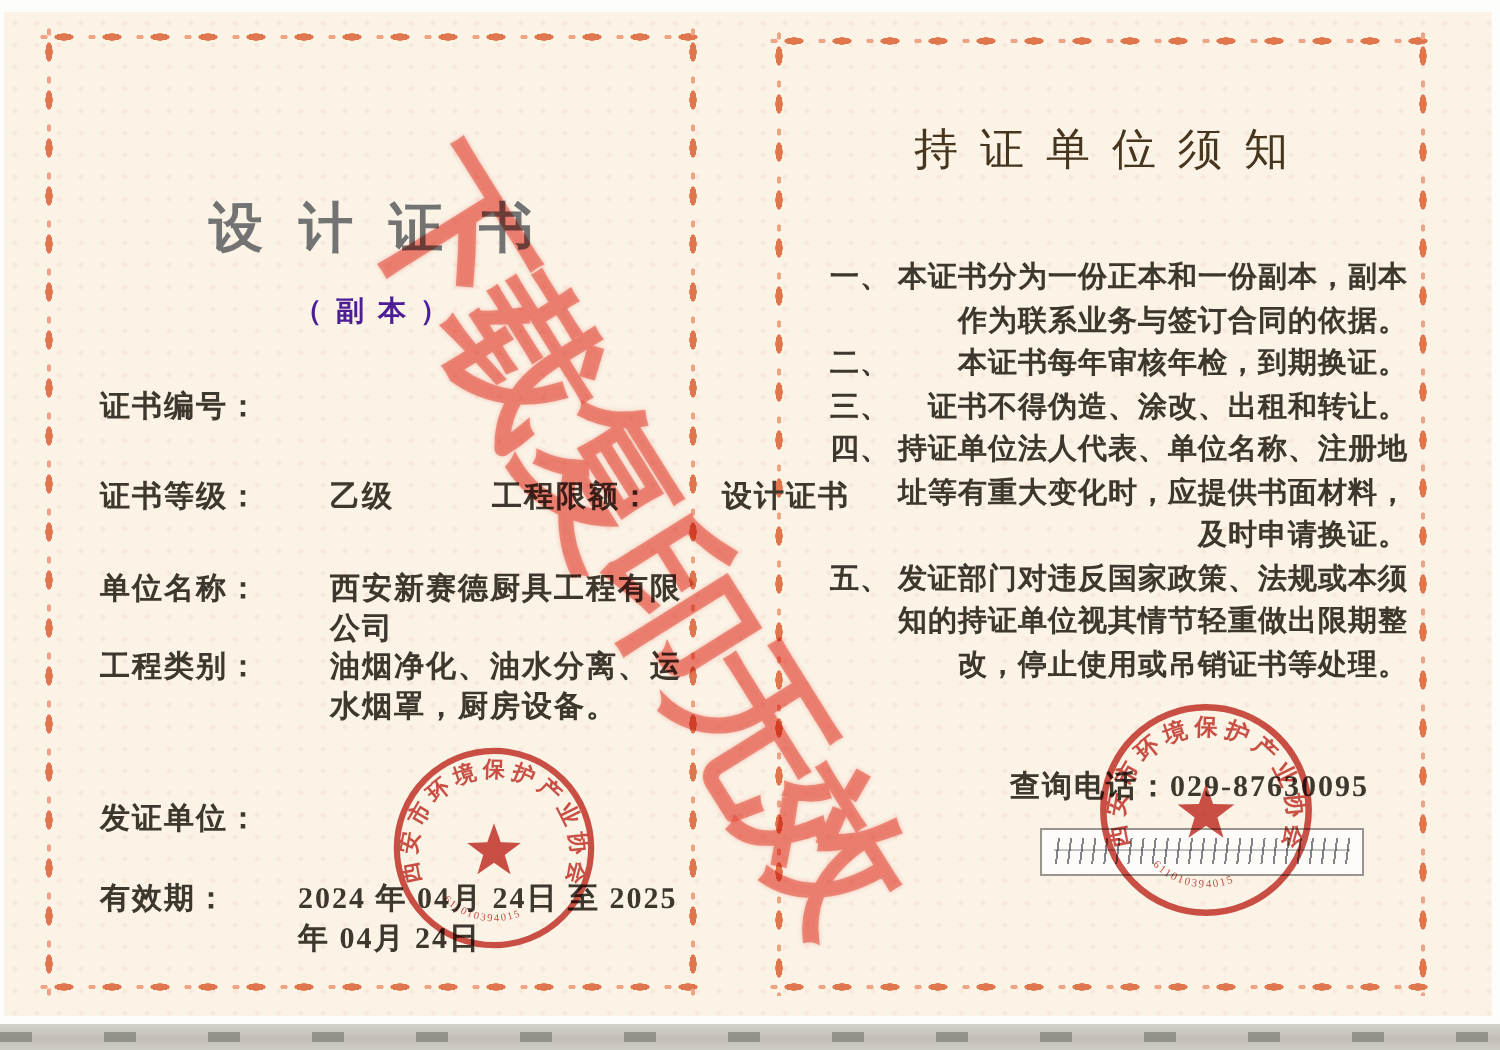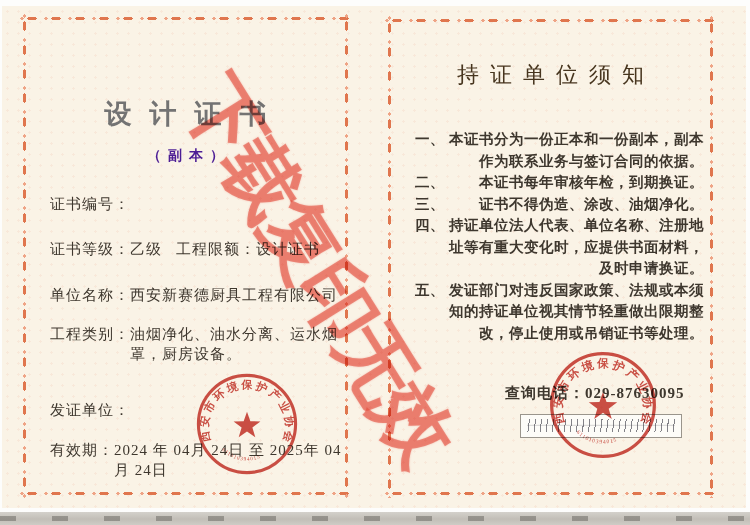--- a/index.html
+++ b/index.html
@@ -38,22 +38,22 @@
 
   .abs { position:absolute; }
 
   
   .title1 { width:100%; text-align:center; font-weight:bold; color:#4c3a22;
             font-size:20px; letter-spacing:10px; text-indent:10px; }
   .title2 { width:100%; text-align:center; font-weight:bold; color:#737373;
             font-size:27px; letter-spacing:18px; text-indent:18px; }
   .copyline { width:100%; text-align:center; font-weight:bold; color:#4c1d95;
             font-size:14px; letter-spacing:7px; text-indent:7px; }
-  .fieldline { left:30px; right:8px; color:#3e372e; font-size:15px; font-weight:normal;
-            letter-spacing:1px; line-height:20px; display:flex; }
+  .fieldline { left:30px; right:8px; color:#3e372e; font-size:15px; font-weight:bold;
+            letter-spacing:1px; line-height:20px; display:flex;gap:35px; }
   .fieldline .lbl { white-space:nowrap; }
   .fieldline .val { flex:1; }
   .pair-gap { margin-left:14px; }
 
   
   .title-r { width:100%; text-align:center; font-weight:normal; color:#47351e;
              font-size:22px; letter-spacing:11px; text-indent:11px; }
   #notice-items { left:30px; right:12px; color:#3e372e; font-size:14.5px; font-weight:bold; }
   .n-item { display:flex; line-height:21.5px; letter-spacing:0.5px; }
   .n-item .num { width:34px; flex:0 0 34px; }
@@ -141,21 +141,21 @@
       <div class="n-item">
         <span class="num">一、</span>
         <span class="txt">本证书分为一份正本和一份副本，副本作为联系业务与签订合同的依据。</span>
       </div>
       <div class="n-item">
         <span class="num">二、</span>
         <span class="txt">本证书每年审核年检，到期换证。</span>
       </div>
       <div class="n-item">
         <span class="num">三、</span>
-        <span class="txt">证书不得伪造、涂改、油烟净化。</span>
+        <span class="txt">证书不得伪造、涂改、出租和转让。</span>
       </div>
       <div class="n-item">
         <span class="num">四、</span>
         <span class="txt">持证单位法人代表、单位名称、注册地址等有重大变化时，应提供书面材料，及时申请换证。</span>
       </div>
       <div class="n-item">
         <span class="num">五、</span>
         <span class="txt">发证部门对违反国家政策、法规或本须知的持证单位视其情节轻重做出限期整改，停止使用或吊销证书等处理。</span>
       </div>
     </div>

